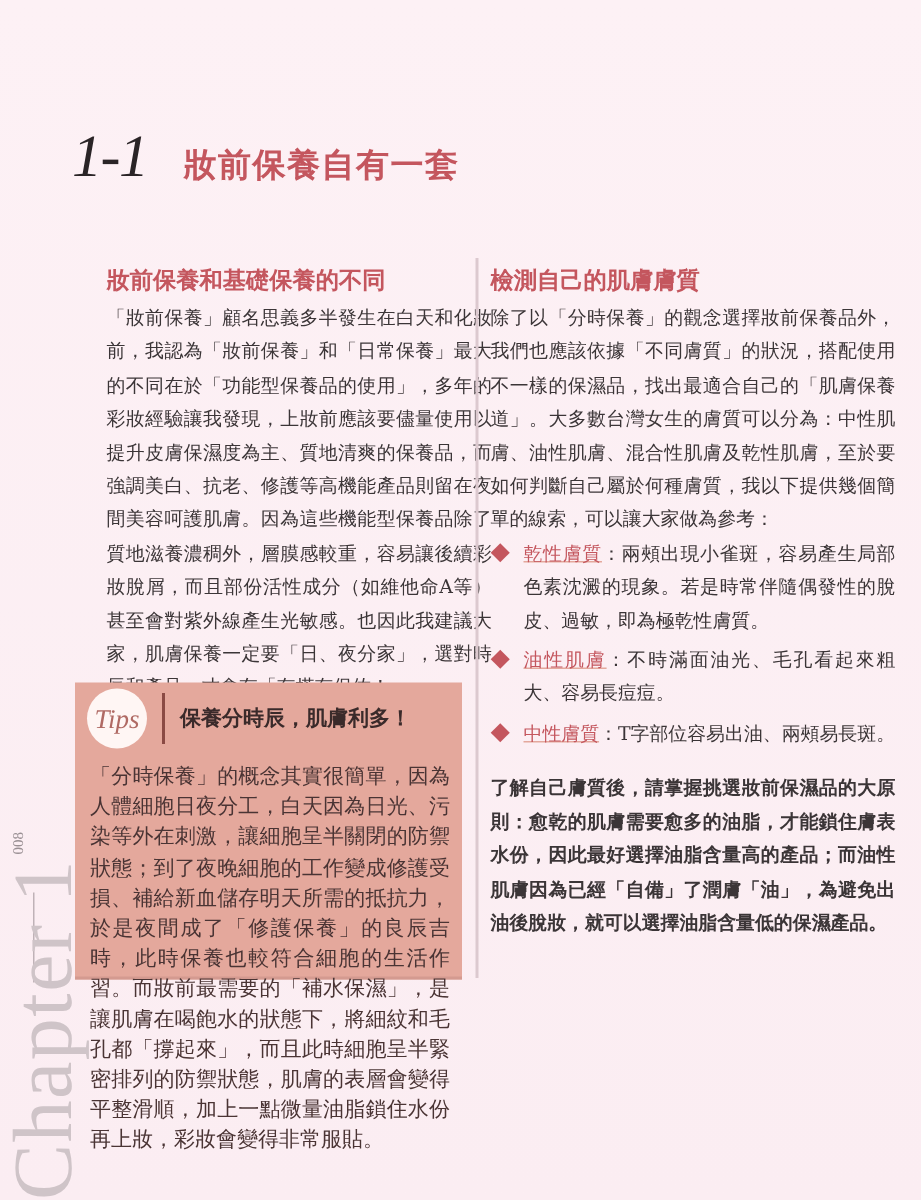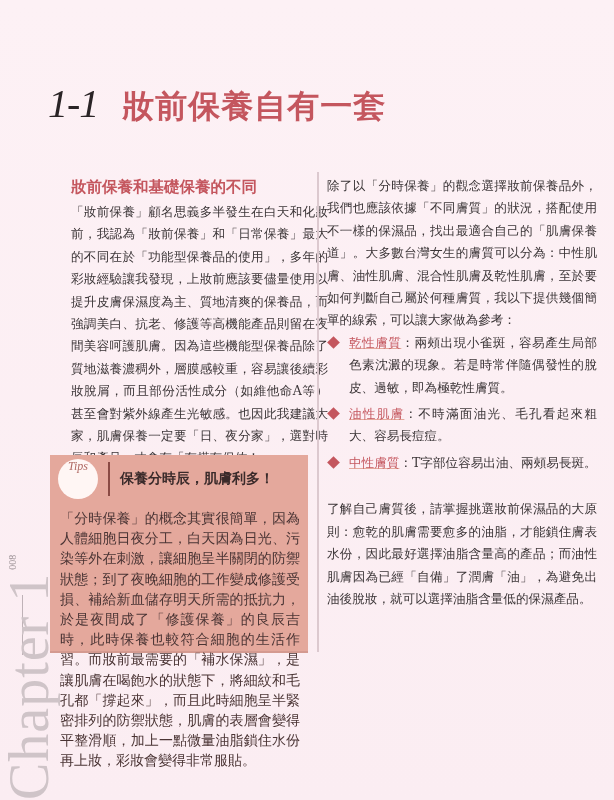--- a/index.html
+++ b/index.html
@@ -6,40 +6,40 @@
   body {
     width:614px; height:800px; overflow:hidden; position:relative;
     background:#fbeef3;
     font-family:"DejaVu Serif", "Liberation Serif", serif;
     color:#3a3436;
   }
   .page { position:absolute; inset:0; background:linear-gradient(180deg,#fdf1f5 0%,#fbedf2 100%); }
 
   .main-title { position:absolute; left:48px; top:80px; height:44px; display:flex; align-items:baseline; white-space:nowrap; }
   .main-title .num { font-family:"Liberation Serif", serif; font-style:italic; font-size:40px; color:#2a2426; margin-right:24px; letter-spacing:-1px; }
-  .main-title .title { font-size:32px; color:#c4565e; font-weight:bold; letter-spacing:1px; }
+  .main-title .title { font-size:22px; color:#c4565e; font-weight:bold; letter-spacing:1px; }
 
   .col { position:absolute; }
   .col-left { left:50px; top:175px; width:257px;margin-left:21px; }
   .col-right { left:327px; top:175px; width:270px; }
 
   .vdivider { position:absolute; left:317px; top:172px; width:2px; height:480px; background:#dcc9cf; }
 
   .sec-title { font-size:15.5px; font-weight:bold; color:#c4565e; margin:0 0 2px 0; line-height:24px; white-space:nowrap; }
   .para { font-size:12.6px; line-height:22.4px; margin:0; text-align:justify; color:#3b3537; }
 
   .tips-box {
     position:absolute; left:50px; top:455px; width:258px; height:196px;
     background:#e4a89c; border-bottom:2px solid #d49a90;
   }
   .tips-head { position:absolute; left:8px; top:4px; display:flex; align-items:center; }
   .tips-badge {
     width:40px; height:40px; border-radius:50%; background:#fff6f4;
-    display:flex; justify-content:center;
-    font-family:"Liberation Serif", serif; font-style:italic; font-size:12px; color:#b06a64;
+    display:flex; align-items:center; justify-content:center;
+    font-family:"Liberation Serif", serif; font-style:italic; font-size:18px; color:#b06a64;
   }
   .tips-bar { width:2px; height:34px; background:#8a4a44; margin:0 10px 0 10px; }
   .tips-heading { font-size:14px; font-weight:bold; color:#3a2a2a; white-space:nowrap; }
   .tips-body { position:absolute; left:10px; top:53px; width:240px; font-size:14px; line-height:20.2px; color:#4a3434; text-align:justify; }
 
   .bullets { list-style:none; margin:0; padding:0; }
   .bullets li { position:relative; padding-left:22px; font-size:12.6px; line-height:22.4px; margin:0 0 4px 0; text-align:justify; }
   .bullets .diamond { position:absolute; left:2px; top:6px; width:9px; height:9px; background:#c4565e; transform:rotate(45deg); }
   .bullets .term { color:#c4565e; text-decoration:underline; text-decoration-color:#e4a89c; }
 
@@ -74,36 +74,37 @@
       <div class="tips-badge">
         <span>Tips</span>
       </div>
       <div class="tips-bar"></div>
       <div class="tips-heading">保養分時辰，肌膚利多！</div>
     </div>
     <div class="tips-body">「分時保養」的概念其實很簡單，因為人體細胞日夜分工，白天因為日光、污染等外在刺激，讓細胞呈半關閉的防禦狀態；到了夜晚細胞的工作變成修護受損、補給新血儲存明天所需的抵抗力，於是夜間成了「修護保養」的良辰吉時，此時保養也較符合細胞的生活作習。而妝前最需要的「補水保濕」，是讓肌膚在喝飽水的狀態下，將細紋和毛孔都「撐起來」，而且此時細胞呈半緊密排列的防禦狀態，肌膚的表層會變得平整滑順，加上一點微量油脂鎖住水份再上妝，彩妝會變得非常服貼。</div>
   </div>
 
   <div class="col col-right">
+    <h2 class="sec-title">檢測自己的肌膚膚質</h2>
     <p class="para">除了以「分時保養」的觀念選擇妝前保養品外，我們也應該依據「不同膚質」的狀況，搭配使用不一樣的保濕品，找出最適合自己的「肌膚保養道」。大多數台灣女生的膚質可以分為：中性肌膚、油性肌膚、混合性肌膚及乾性肌膚，至於要如何判斷自己屬於何種膚質，我以下提供幾個簡單的線索，可以讓大家做為參考：</p>
     <ul class="bullets">
       <li>
         <span class="diamond"></span>
         <span class="term">乾性膚質</span><span>：兩頰出現小雀斑，容易產生局部色素沈澱的現象。若是時常伴隨偶發性的脫皮、過敏，即為極乾性膚質。</span>
       </li>
       <li>
         <span class="diamond"></span>
         <span class="term">油性肌膚</span><span>：不時滿面油光、毛孔看起來粗大、容易長痘痘。</span>
       </li>
       <li>
         <span class="diamond"></span>
         <span class="term">中性膚質</span><span>：T字部位容易出油、兩頰易長斑。</span>
       </li>
     </ul>
-    <p class="para" style="margin-top:24px;">了解自己膚質後，請掌握挑選妝前保濕品的大原則：愈乾的肌膚需要愈多的油脂，才能鎖住膚表水份，因此最好選擇油脂含量高的產品；而油性肌膚因為已經「自備」了潤膚「油」，為避免出油後脫妝，就可以選擇油脂含量低的保濕產品。</p>
+    <p class="para" style="margin-top:14px;font-weight:bold;">了解自己膚質後，請掌握挑選妝前保濕品的大原則：愈乾的肌膚需要愈多的油脂，才能鎖住膚表水份，因此最好選擇油脂含量高的產品；而油性肌膚因為已經「自備」了潤膚「油」，為避免出油後脫妝，就可以選擇油脂含量低的保濕產品。</p>
   </div>
 
   <div class="side-strip"></div>
   <div class="chapter-side">
     <span class="chap">Chapter</span>
     <span class="chapnum">1</span>
     <span class="pagenum">008</span>
   </div>
 
 </div>

